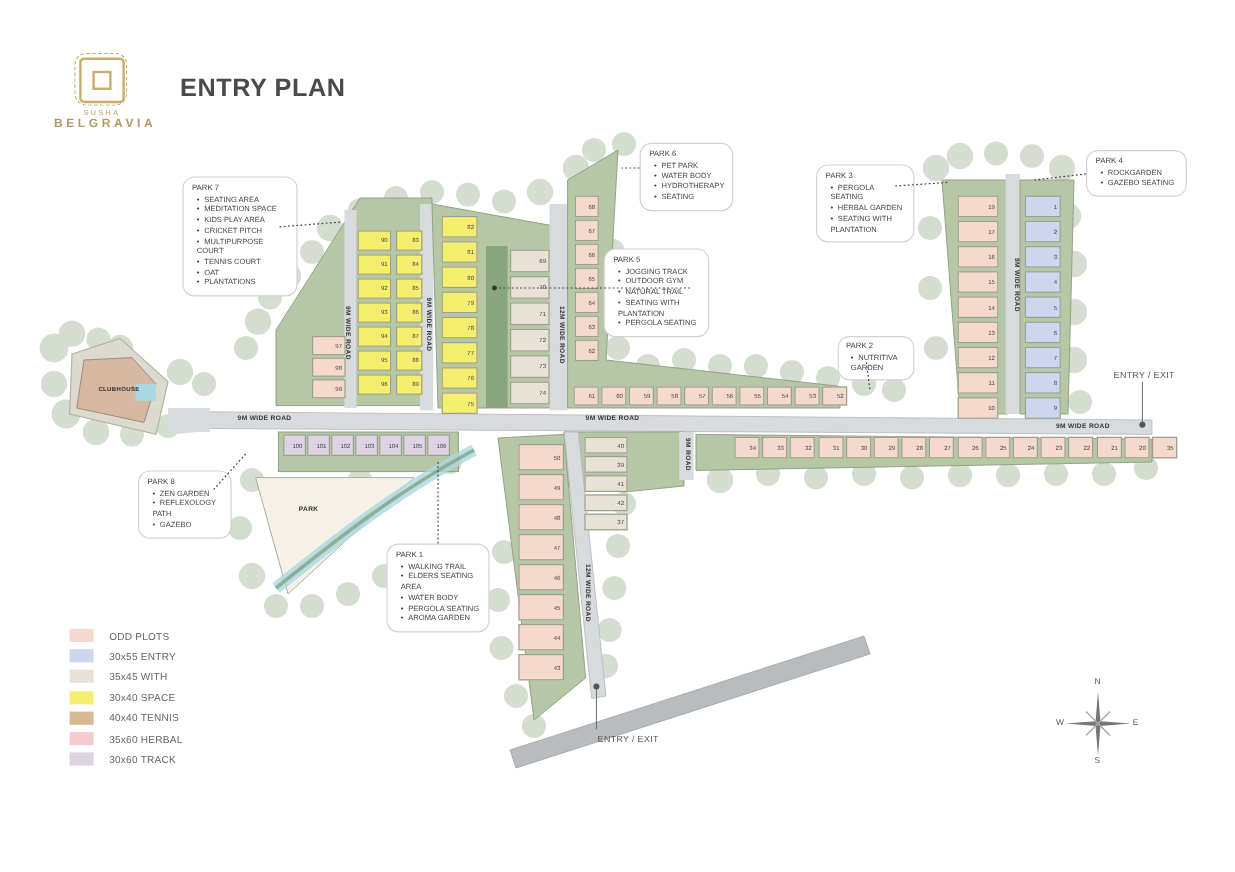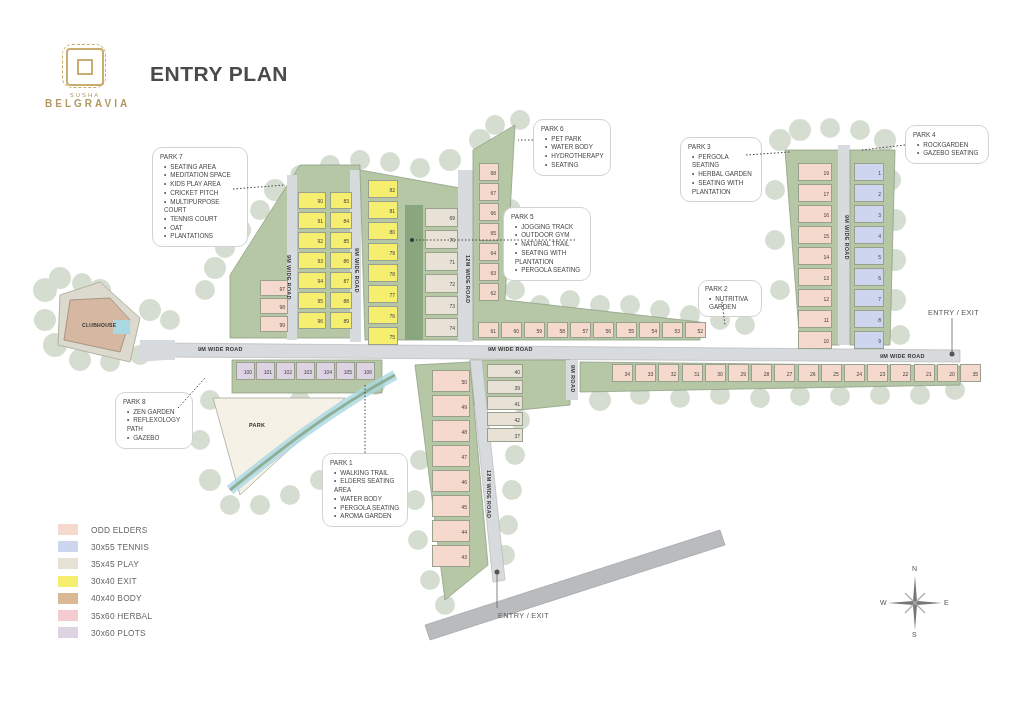--- a/index.html
+++ b/index.html
@@ -373,45 +373,45 @@
   <circle cx="497" cy="572" r="2.5" fill="#555"></circle>
   <circle cx="412" cy="240" r="2" fill="#333"></circle>
 </svg>
 
 <div class="abs entry" style="left:928px;top:308px;">ENTRY / EXIT</div>
 <div class="abs entry" style="left:498px;top:611px;">ENTRY / EXIT</div>
 
 <div class="abs legend" id="legend">
     <div class="lg-row">
       <div class="lg-sw" style="background: rgb(246, 217, 205);"></div>
-      <div class="lg-lbl">ODD ELDERS</div>
+      <div class="lg-lbl">ODD PLOTS</div>
     </div>
     <div class="lg-row">
       <div class="lg-sw" style="background: rgb(205, 214, 238);"></div>
-      <div class="lg-lbl">30x55 TENNIS</div>
+      <div class="lg-lbl">30x55 ENTRY</div>
     </div>
     <div class="lg-row">
       <div class="lg-sw" style="background: rgb(232, 225, 214);"></div>
-      <div class="lg-lbl">35x45 PLAY</div>
+      <div class="lg-lbl">35x45 WITH</div>
     </div>
     <div class="lg-row">
       <div class="lg-sw" style="background: rgb(245, 238, 110);"></div>
-      <div class="lg-lbl">30x40 EXIT</div>
+      <div class="lg-lbl">30x40 SPACE</div>
     </div>
     <div class="lg-row">
       <div class="lg-sw" style="background: rgb(217, 184, 148);"></div>
-      <div class="lg-lbl">40x40 BODY</div>
+      <div class="lg-lbl">40x40 TENNIS</div>
     </div>
     <div class="lg-row">
       <div class="lg-sw" style="background: rgb(244, 204, 207);"></div>
       <div class="lg-lbl">35x60 HERBAL</div>
     </div>
     <div class="lg-row">
       <div class="lg-sw" style="background: rgb(221, 211, 227);"></div>
-      <div class="lg-lbl">30x60 PLOTS</div>
+      <div class="lg-lbl">30x60 TRACK</div>
     </div>
   </div>
 
 <div class="abs compass">
   <svg width="70" height="70" viewBox="0 0 70 70">
     <g fill="#777">
       <polygon points="35,8 37,33 35,35 33,33"></polygon>
       <polygon points="35,62 37,37 35,35 33,37"></polygon>
       <polygon points="8,35 33,33 35,35 33,37"></polygon>
       <polygon points="62,35 37,33 35,35 37,37"></polygon>

